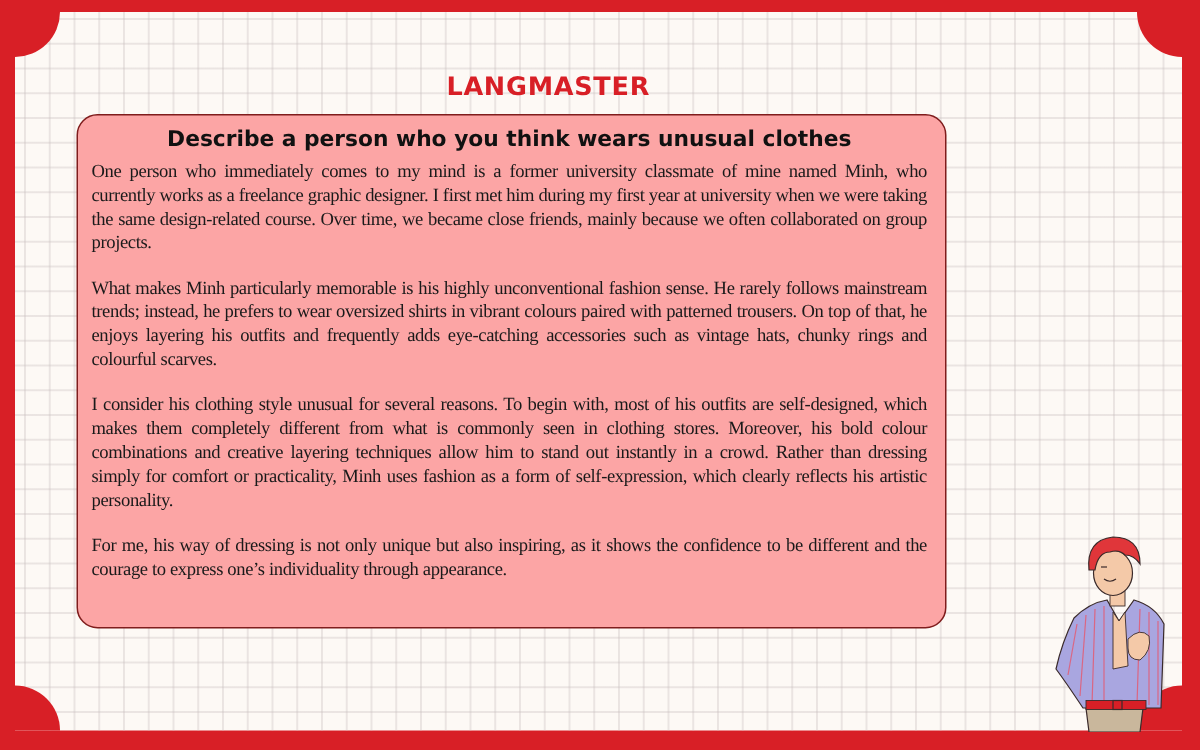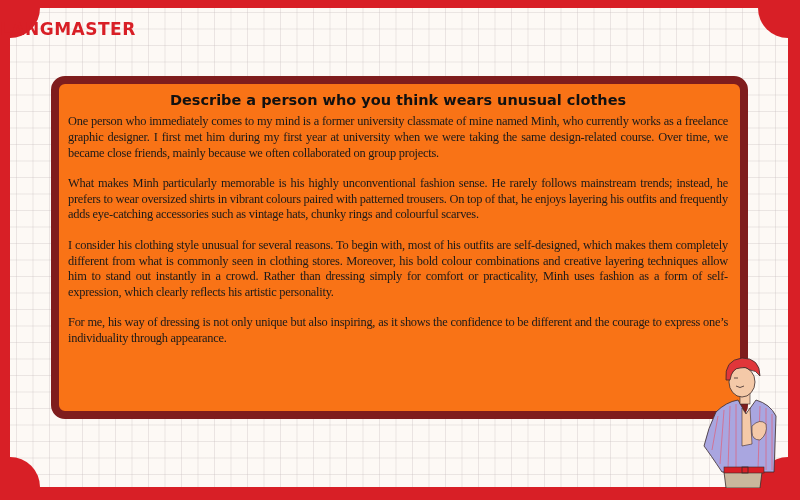--- a/index.html
+++ b/index.html
@@ -16,29 +16,29 @@
       linear-gradient(to bottom, rgba(200,190,190,0.35) 1px, transparent 1px);
     background-size: 16.5px 16.5px;
     background-position: 6px 4px;
   }
   .corner { position: absolute; width: 30px; height: 30px; background: #d81f26; }
   .corner.tl { left: 10px; top: 8px; border-bottom-right-radius: 30px; }
   .corner.tr { right: 12px; top: 8px; border-bottom-left-radius: 30px; }
   .corner.bl { left: 10px; bottom: 13px; border-top-right-radius: 30px; }
   .corner.br { right: 12px; bottom: 13px; border-top-left-radius: 30px; }
   .logo {
-    position: absolute; top: 19px; left: 0; width: 731px; 
+    position: absolute; top: 48px; left: 0; width: 731px; text-align: center;
     color: #d81f26; font-weight: bold; font-size: 17px; letter-spacing: 0.5px;
     font-family: "DejaVu Sans", sans-serif;
   }
   .card {
-    position: absolute; left: 51px; top: 76px; width: 697px; height: 343px;
+    position: absolute; left: 51px; top: 76px; width: 580px; height: 343px;
     box-sizing: border-box;
-    background: #f97316;
-    border: 8px solid #7f1d1d;
+    background: #fca5a5;
+    border: 1px solid #7f1d1d;
     border-radius: 14px;
     padding: 8px 12px 0 9px;
   }
   .card h1 {
     margin: 0 0 6px 0; text-align: center;
     font-size: 14.5px; font-weight: bold; color: #111;
     font-family: "DejaVu Sans", sans-serif;
   }
   .card p {
     margin: 0 0 14.5px 0; text-align: justify;

